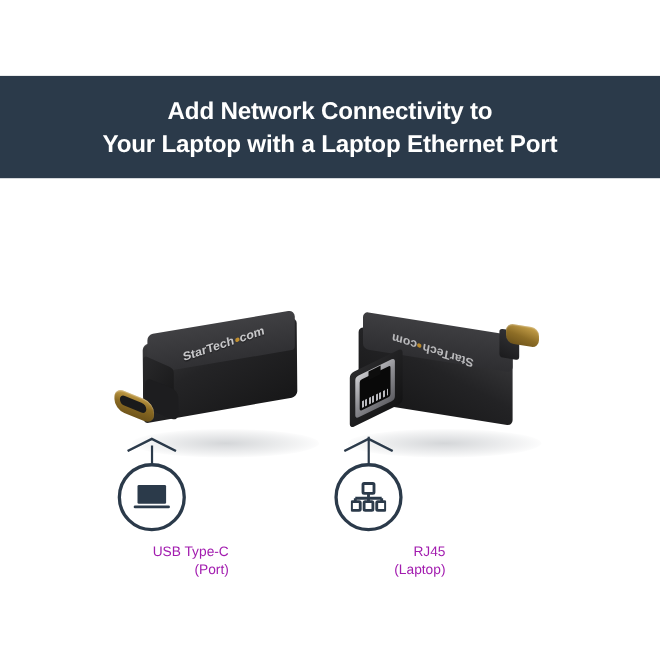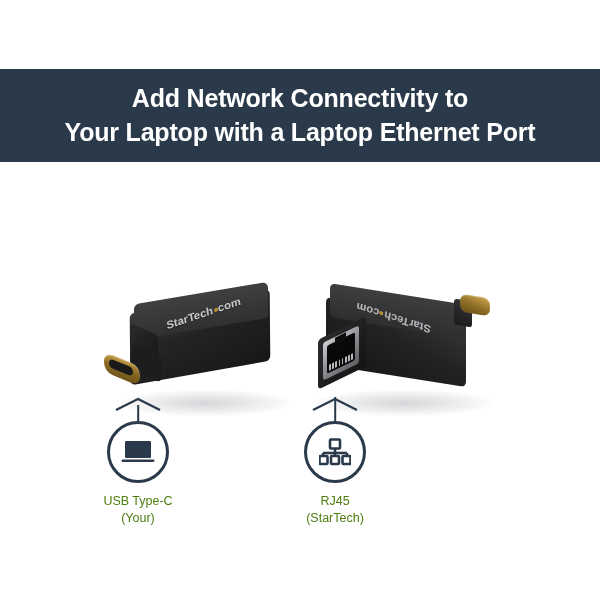--- a/index.html
+++ b/index.html
@@ -24,21 +24,21 @@
     height: 93px;
     background: #2b3a4a;
     display: flex;
     flex-direction: column;
     align-items: center;
     justify-content: center;
     box-sizing: border-box;
   }
   .banner-line {
     color: #ffffff;
-    font-size: 25px;
+    font-size: 22px;
     font-weight: bold;
     line-height: 1.34;
     letter-spacing: -0.2px;
     text-align: right;
     white-space: nowrap;
   }
 
   
   .stage {
     position: absolute;
@@ -307,24 +307,24 @@
     box-sizing: border-box;
     display: flex;
     align-items: center;
     justify-content: center;
   }
   .callout-label {
     position: absolute;
     left: 0;
     top: 96px;
     width: 140px;
-    color: #4d7c0f;
+    color: #a21caf;
     font-size: 12.5px;
     line-height: 1.32;
-    text-align: center;
+    text-align: right;
   }
   .callout-label .l2 { display: block; }
 </style>
 </head>
 <body>
 
 <div class="banner">
   <div class="banner-line">Add Network Connectivity to</div>
   <div class="banner-line">Your Laptop with a Laptop Ethernet Port</div>
 </div>
@@ -363,21 +363,21 @@
     </svg>
     <div class="leader" style="top:8px; height:20px;"></div>
     <div class="callout-circle">
       <svg width="34" height="26" viewBox="0 0 34 26">
         <rect x="4" y="2" width="26" height="17" rx="1.2" fill="#2b3a4a"></rect>
         <rect x="0.5" y="20.5" width="33" height="2.6" rx="1.3" fill="#2b3a4a"></rect>
       </svg>
     </div>
     <div class="callout-label">
       <span>USB Type-C</span>
-      <span class="l2">(Your)</span>
+      <span class="l2">(Port)</span>
     </div>
   </div>
 
   <div class="callout" style="left:265px; top:235px;">
     <svg class="leader-v" viewBox="0 0 46 14">
       <path d="M1 13 L23 2 L45 13" fill="none" stroke="#2b3a4a" stroke-width="2.2"></path>
     </svg>
     <div class="leader" style="top:0px; height:28px;"></div>
     <div class="callout-circle">
       <svg width="32" height="28" viewBox="0 0 32 28">
@@ -385,17 +385,17 @@
         <path d="M16 10.5 L16 15" stroke="#2b3a4a" stroke-width="2.6" fill="none"></path>
         <path d="M4 15 L28 15" stroke="#2b3a4a" stroke-width="2.6" fill="none"></path>
         <path d="M4 15 L4 18.5 M16 15 L16 18.5 M28 15 L28 18.5" stroke="#2b3a4a" stroke-width="2.6" fill="none"></path>
         <rect x="0.5" y="18" width="8" height="8" rx="1" fill="none" stroke="#2b3a4a" stroke-width="2.6"></rect>
         <rect x="12" y="18" width="8" height="8" rx="1" fill="none" stroke="#2b3a4a" stroke-width="2.6"></rect>
         <rect x="23.5" y="18" width="8" height="8" rx="1" fill="none" stroke="#2b3a4a" stroke-width="2.6"></rect>
       </svg>
     </div>
     <div class="callout-label">
       <span>RJ45</span>
-      <span class="l2">(StarTech)</span>
+      <span class="l2">(Laptop)</span>
     </div>
   </div>
 
 </div>
 
 </body></html>

